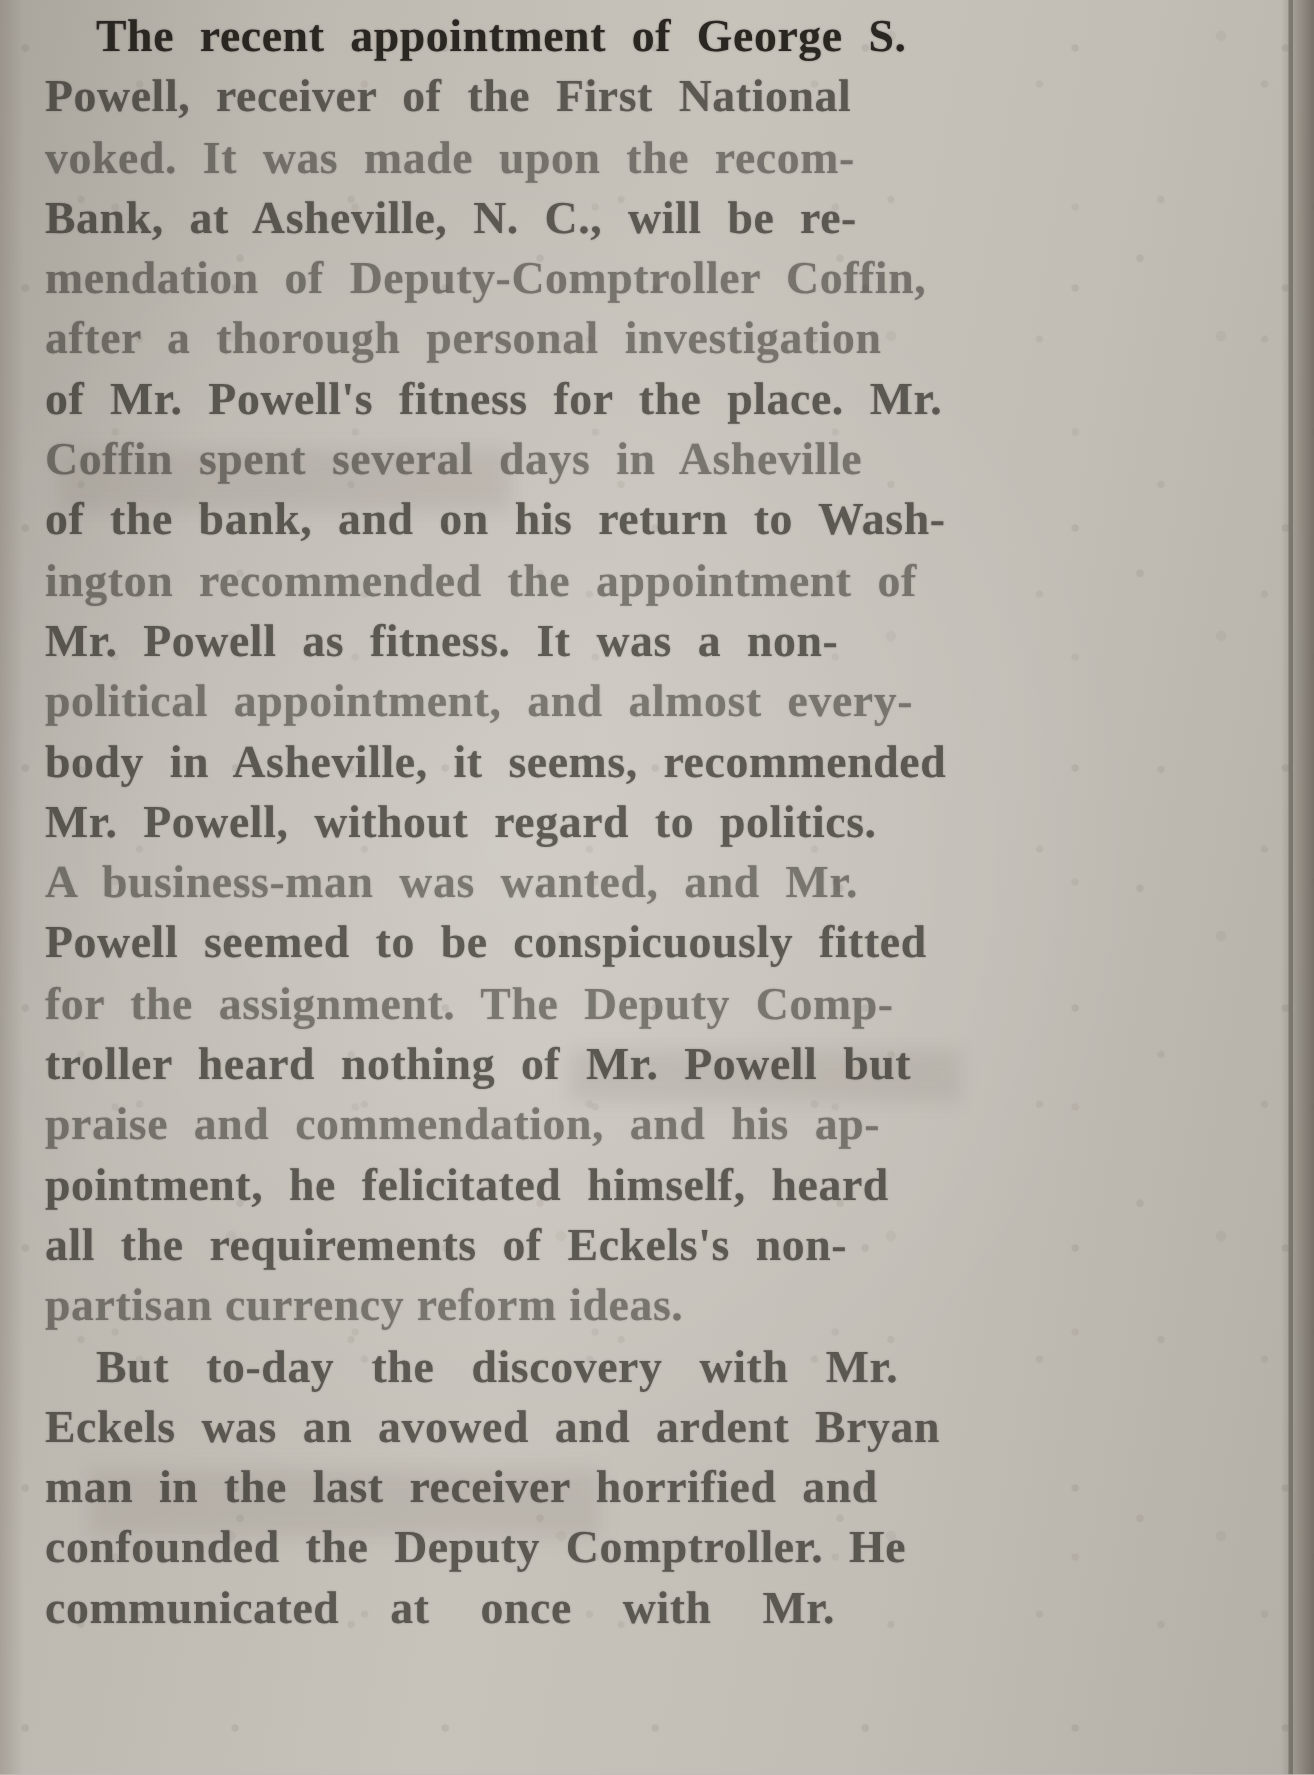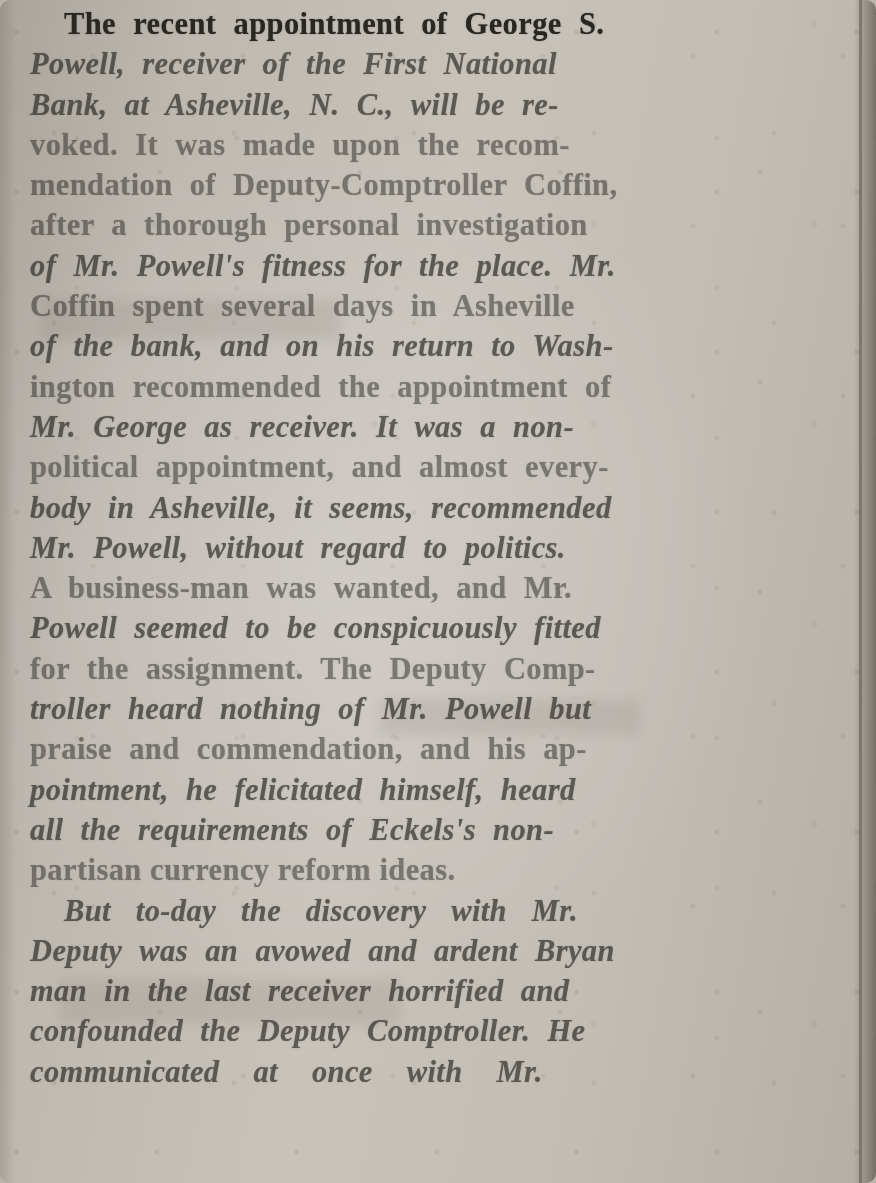--- a/index.html
+++ b/index.html
@@ -15,21 +15,20 @@
   }
 
   #scan {
     position: relative;
     width: 876px;
     height: 1183px;
     background:
       radial-gradient(ellipse 70% 55% at 38% 48%, rgba(255,255,255,0.18) 0%, rgba(255,255,255,0.0) 70%),
       linear-gradient(100deg, #a9a49c 0%, #bdb8b0 18%, #c7c2ba 45%, #c2bdb5 70%, #b3aea6 100%);
     overflow: hidden;
-    border-radius: 10px;
   }
 
   
   #scan::before {
     content: "";
     position: absolute;
     inset: 0;
     pointer-events: none;
     background-image:
       radial-gradient(circle at 12% 20%, rgba(120,112,100,0.22) 0 2px, transparent 3px),
@@ -96,21 +95,21 @@
     display: inline-block;
     width: 34px;
   }
 
   
   .line {
     display: block;
     white-space: nowrap;
   }
   .line .fade2 { opacity: 0.50; }
-  .line .fade3 { opacity: 0.68; font-style: italic; }
+  .line .fade3 { opacity: 0.68; }
   .line .solid { opacity: 1; }
 
   
   .line { word-spacing: 0.06em; }
   .w-tight { word-spacing: 0.01em; }
   .w-wide  { word-spacing: 0.30em; }
   .w-xwide { word-spacing: 0.55em; }
   .w-xxwide{ word-spacing: 0.85em; }
 
   
@@ -127,44 +126,44 @@
 <div id="scan">
 
   <div class="smudge" style="left:40px; top:300px; width:300px; height:40px;"></div>
   <div class="smudge" style="left:380px; top:700px; width:260px; height:34px;"></div>
   <div class="smudge" style="left:60px; top:980px; width:340px; height:44px;"></div>
 
   <div class="article" id="article">
       <p class="para">
         <span class="line w-wide"><span class="indent"></span><span class="solid">The recent appointment of George S.</span></span>
         <span class="line w-wide"><span class="fade3">Powell, receiver of the First National</span></span>
+        <span class="line w-wide"><span class="fade2">voked. It was made upon the recom-</span></span>
         <span class="line w-wide"><span class="fade3">Bank, at Asheville, N. C., will be re-</span></span>
-        <span class="line w-wide"><span class="fade2">voked. It was made upon the recom-</span></span>
         <span class="line w-wide"><span class="fade2">mendation of Deputy-Comptroller Coffin,</span></span>
         <span class="line w-wide"><span class="fade2">after a thorough personal investigation</span></span>
         <span class="line w-wide"><span class="fade3">of Mr. Powell's fitness for the place. Mr.</span></span>
         <span class="line w-wide"><span class="fade2">Coffin spent several days in Asheville</span></span>
         <span class="line w-wide"><span class="fade3">of the bank, and on his return to Wash-</span></span>
         <span class="line w-wide"><span class="fade2">ington recommended the appointment of</span></span>
-        <span class="line w-wide"><span class="fade3">Mr. George as receiver. It was a non-</span></span>
+        <span class="line w-wide"><span class="fade3">Mr. Powell as fitness. It was a non-</span></span>
         <span class="line w-wide"><span class="fade2">political appointment, and almost every-</span></span>
         <span class="line w-wide"><span class="fade3">body in Asheville, it seems, recommended</span></span>
         <span class="line w-wide"><span class="fade3">Mr. Powell, without regard to politics.</span></span>
         <span class="line w-wide"><span class="fade2">A business-man was wanted, and Mr.</span></span>
         <span class="line w-wide"><span class="fade3">Powell seemed to be conspicuously fitted</span></span>
         <span class="line w-wide"><span class="fade2">for the assignment. The Deputy Comp-</span></span>
         <span class="line w-wide"><span class="fade3">troller heard nothing of Mr. Powell but</span></span>
         <span class="line w-wide"><span class="fade2">praise and commendation, and his ap-</span></span>
         <span class="line w-wide"><span class="fade3">pointment, he felicitated himself, heard</span></span>
         <span class="line w-wide"><span class="fade3">all the requirements of Eckels's non-</span></span>
         <span class="line w-tight"><span class="fade2">partisan currency reform ideas.</span></span>
       </p>
       <p class="para">
         <span class="line w-xwide"><span class="indent"></span><span class="fade3">But to-day the discovery with Mr.</span></span>
-        <span class="line w-wide"><span class="fade3">Deputy was an avowed and ardent Bryan</span></span>
+        <span class="line w-wide"><span class="fade3">Eckels was an avowed and ardent Bryan</span></span>
         <span class="line w-wide"><span class="fade3">man in the last receiver horrified and</span></span>
         <span class="line w-wide"><span class="fade3">confounded the Deputy Comptroller. He</span></span>
         <span class="line w-xxwide"><span class="fade3">communicated at once with Mr.</span></span>
       </p>
     </div>
 
   <div class="edge-left"></div>
   <div class="edge-right"></div>
   <div class="edge-rule"></div>
 </div>

